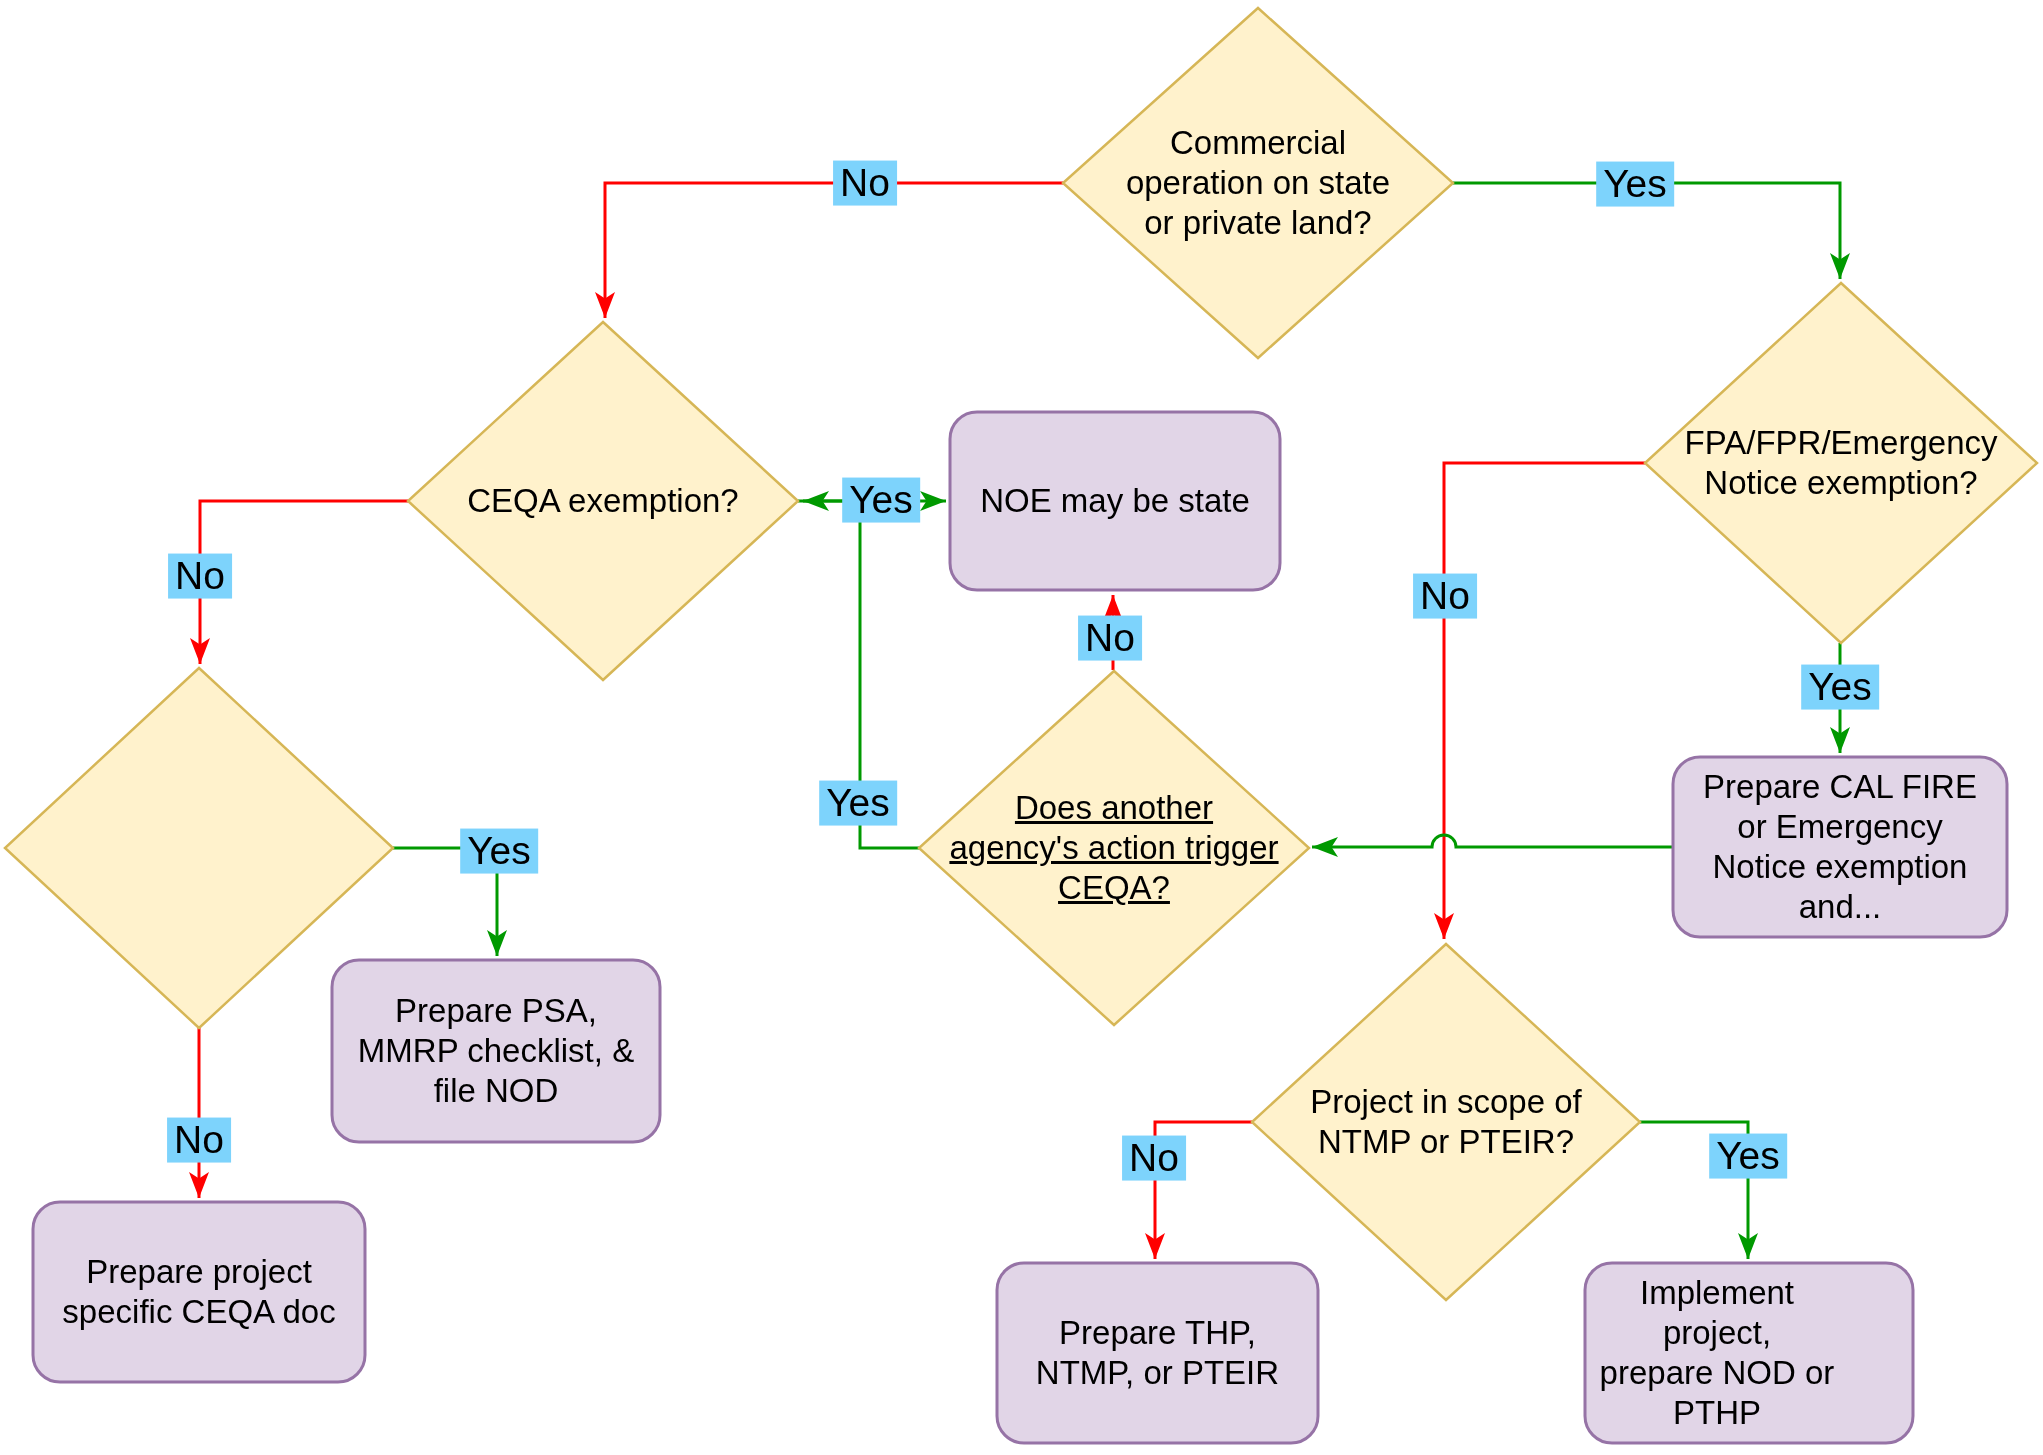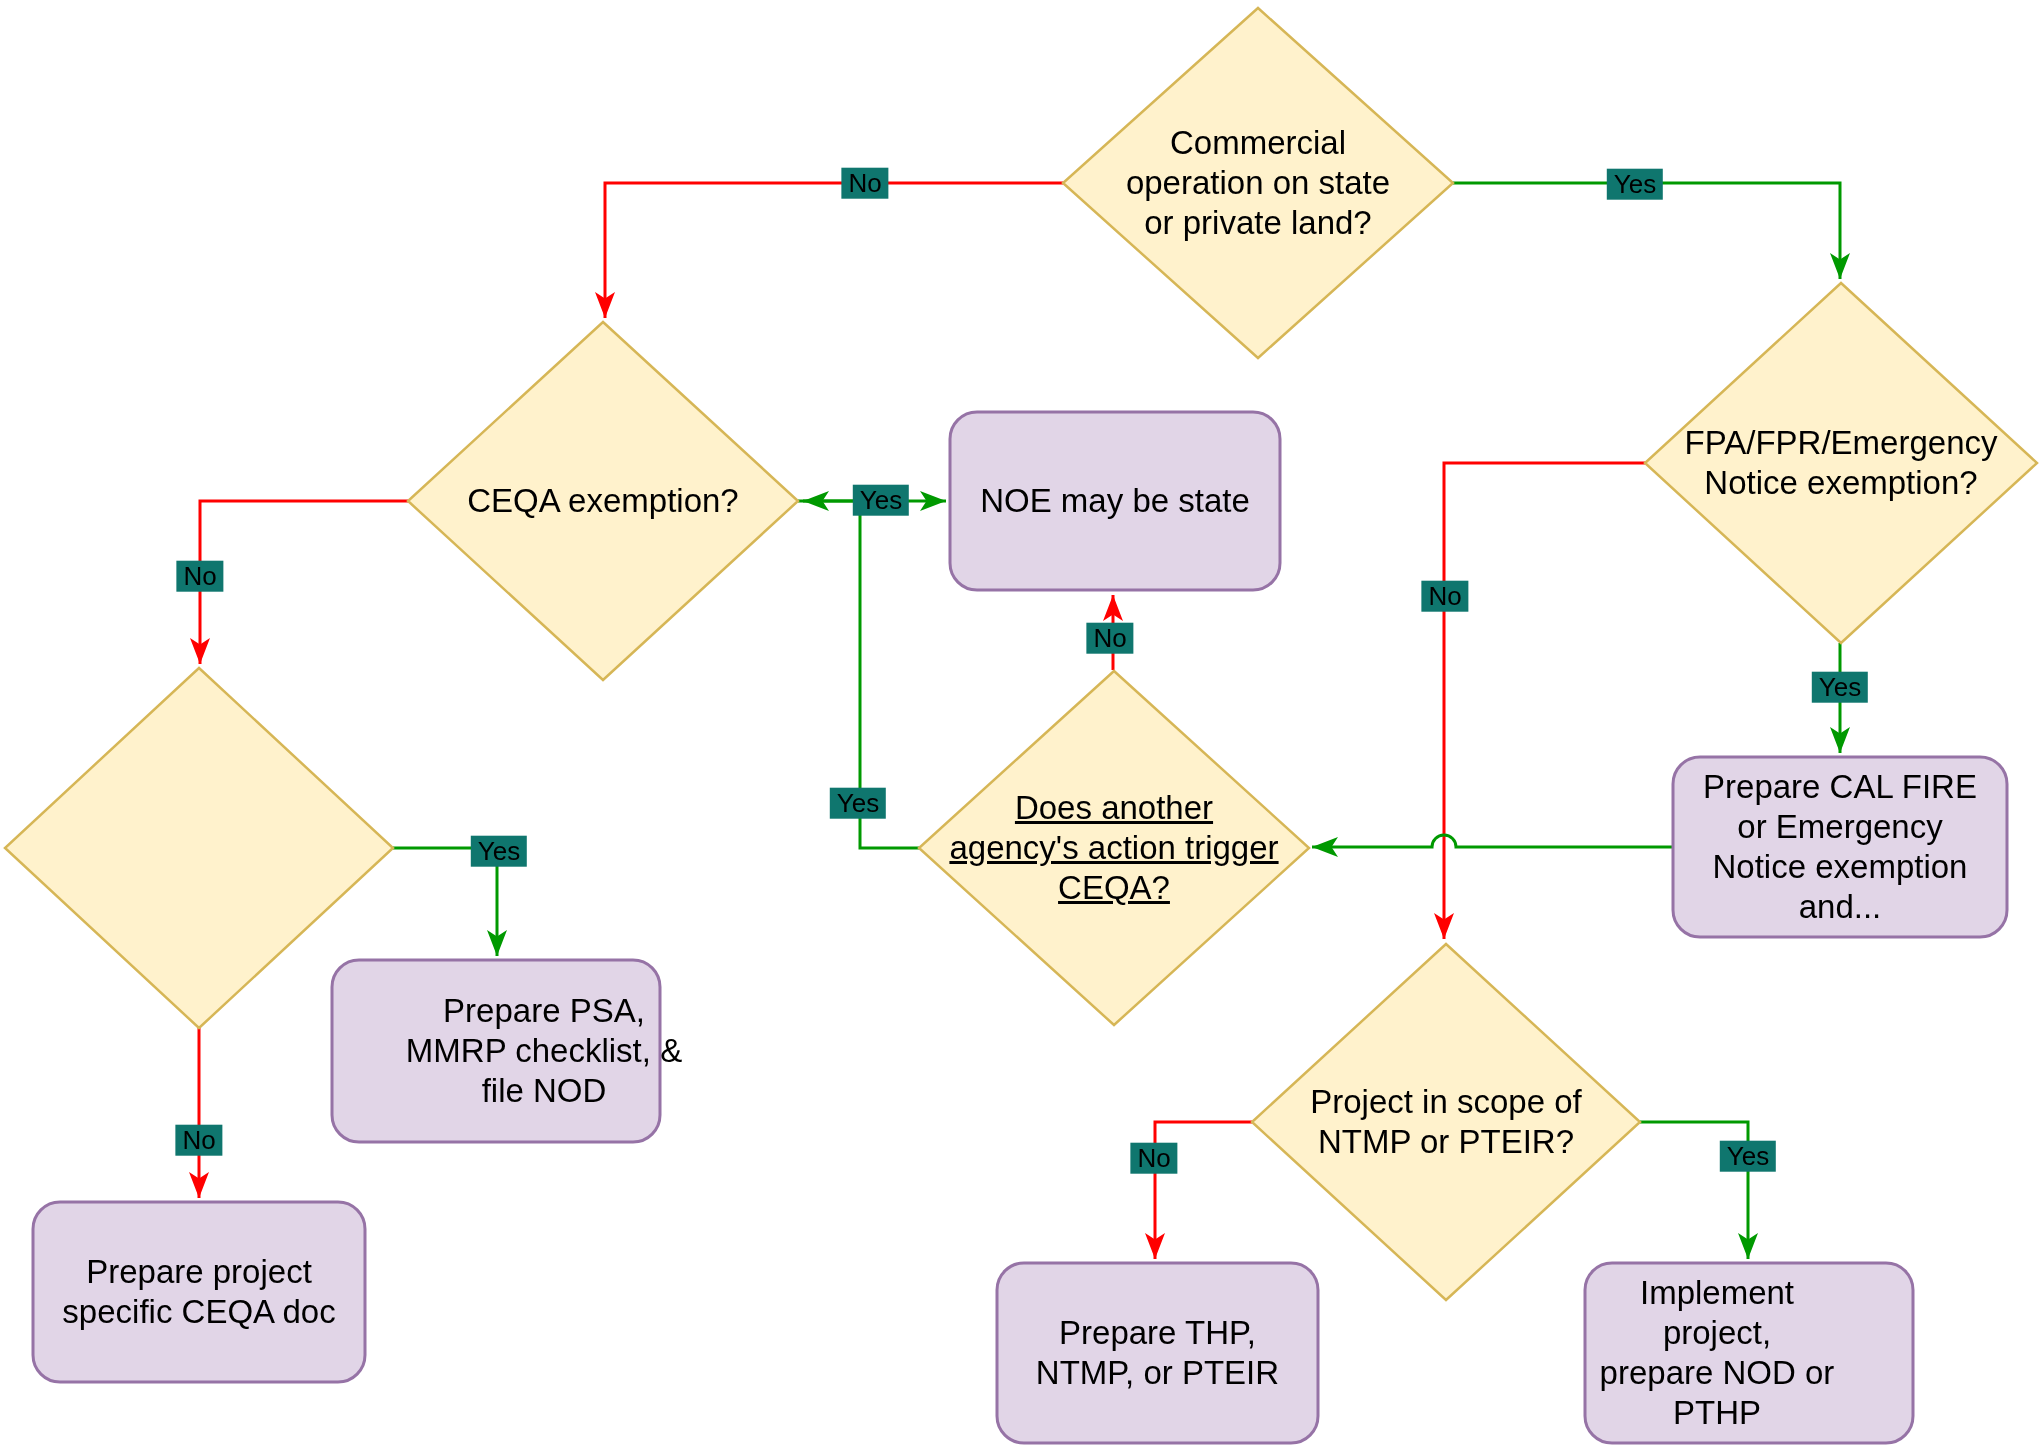--- a/index.html
+++ b/index.html
@@ -31,23 +31,23 @@
     position:absolute;
     display:flex;align-items:center;justify-content:center;
     text-align:center;
     white-space:pre-line;
     font-size:33px;line-height:1.21;
     pointer-events:none;
   }
   .edge-label{
     position:absolute;
     transform:translate(-50%,-50%);
-    background:#0f766e;
+    background:#7dd3fc;
     padding:1px 7px;
-    font-size:26px;line-height:1.1;
+    font-size:39px;line-height:1.1;
     text-align:center;
     pointer-events:none;
   }
 </style>
 </head>
 <body>
 
 <div class="canvas">
 
   <svg class="layer" width="2043" height="1455" viewBox="0 0 2043 1455">
@@ -96,21 +96,21 @@
   <div class="node-label" style="left:1645px;top:283px;width:392px;height:360px;">FPA/FPR/Emergency
 Notice exemption?</div>
   <div class="node-label" style="left:950px;top:412px;width:330px;height:178px;">NOE may be state</div>
   <div class="node-label" style="left:919px;top:671px;width:390px;height:354px;text-decoration:underline;">Does another
 agency's action trigger
 CEQA?</div>
   <div class="node-label" style="left:1673px;top:757px;width:334px;height:180px;">Prepare CAL FIRE
 or Emergency
 Notice exemption
 and...</div>
-  <div class="node-label" style="left:332px;top:960px;width:328px;height:182px;margin-left:48px;">Prepare PSA,
+  <div class="node-label" style="left:332px;top:960px;width:328px;height:182px;">Prepare PSA,
 MMRP checklist, &amp;
 file NOD</div>
   <div class="node-label" style="left:33px;top:1202px;width:332px;height:180px;">Prepare project
 specific CEQA doc</div>
   <div class="node-label" style="left:1252px;top:944px;width:388px;height:356px;">Project in scope of
 NTMP or PTEIR?</div>
   <div class="node-label" style="left:997px;top:1263px;width:321px;height:180px;">Prepare THP,
 NTMP, or PTEIR</div>
   <div class="node-label" style="left:1585px;top:1263px;width:264px;height:180px;">Implement project,
 prepare NOD or

